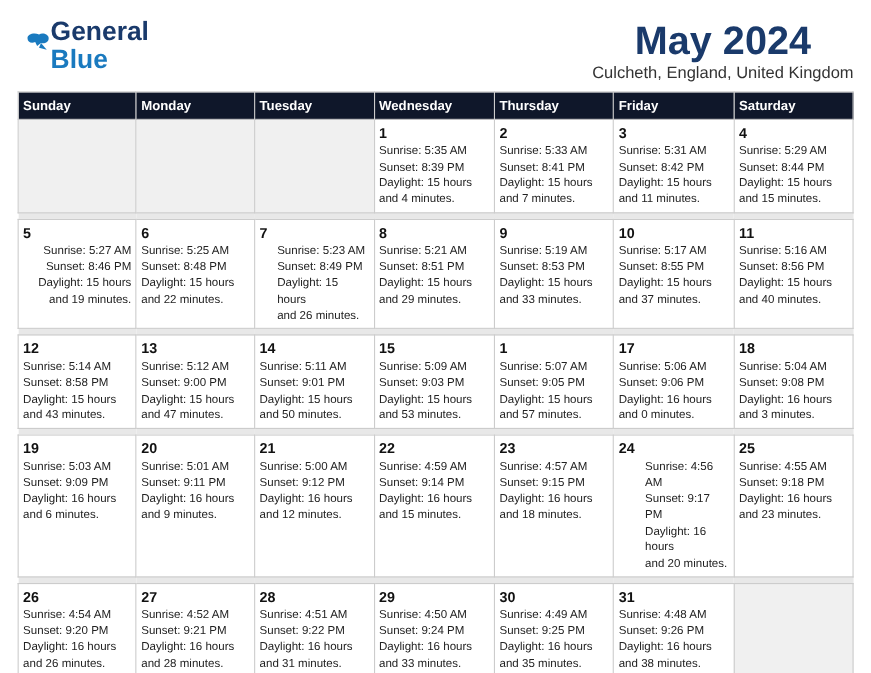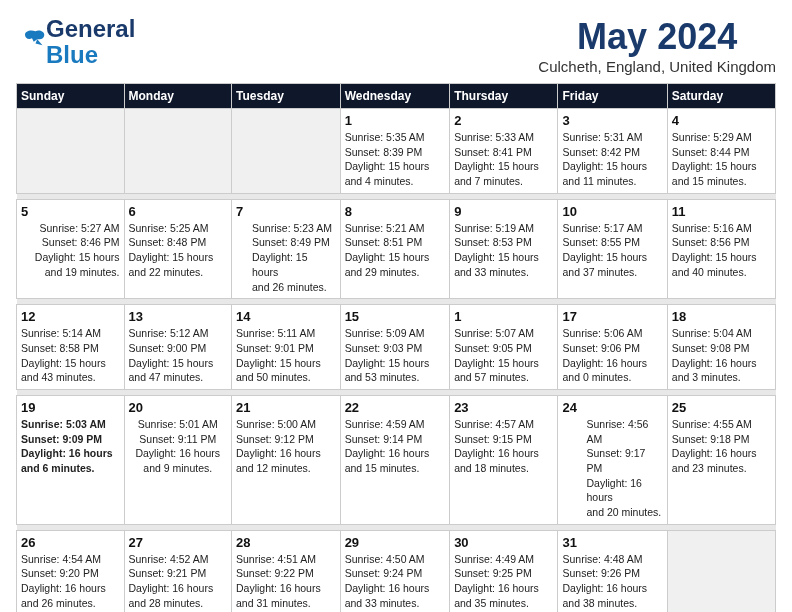--- a/index.html
+++ b/index.html
@@ -282,28 +282,28 @@
         <td></td>
         <td></td>
         <td></td>
         <td></td>
         <td></td>
         <td></td>
       </tr>
       <tr>
         <td>
           <div class="day-num">19</div>
-          <div class="day-info" style="white-space: pre-line; font-weight: bold;">Sunrise: 5:03 AM
+          <div class="day-info" style="white-space: pre-line;">Sunrise: 5:03 AM
 Sunset: 9:09 PM
 Daylight: 16 hours
 and 6 minutes.</div>
         </td>
         <td>
           <div class="day-num">20</div>
-          <div class="day-info" style="white-space: pre-line; text-align: center;">Sunrise: 5:01 AM
+          <div class="day-info" style="white-space: pre-line;">Sunrise: 5:01 AM
 Sunset: 9:11 PM
 Daylight: 16 hours
 and 9 minutes.</div>
         </td>
         <td>
           <div class="day-num">21</div>
           <div class="day-info" style="white-space: pre-line;">Sunrise: 5:00 AM
 Sunset: 9:12 PM
 Daylight: 16 hours
 and 12 minutes.</div>

